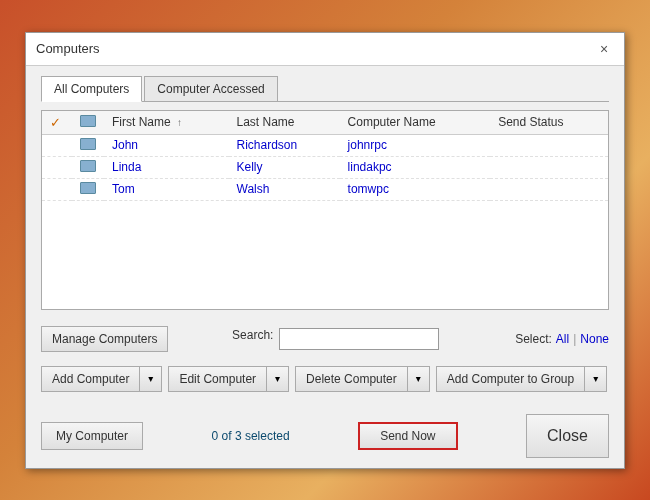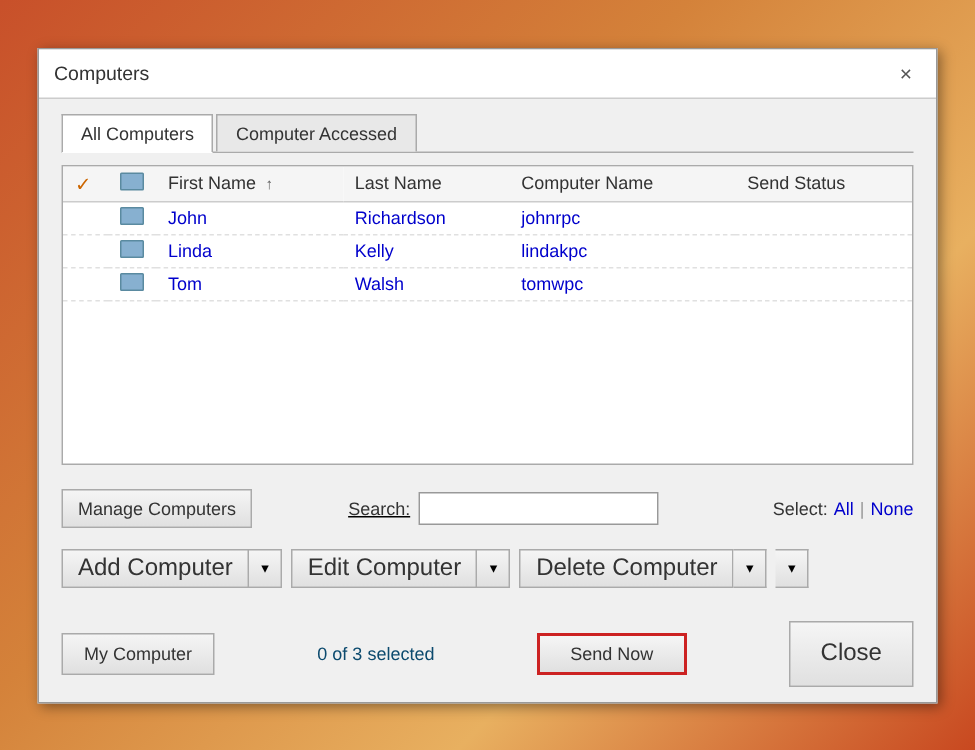--- a/index.html
+++ b/index.html
@@ -122,23 +122,21 @@
     .sort-arrow { font-size: 10px; color: #666; margin-left: 3px; }
     .controls-row {
       display: flex;
       align-items: center;
       justify-content: space-between;
       margin-top: 10px;
       padding: 6px 0;
     }
     .search-area {
       display: flex;
-      align-items: center;
       gap: 6px;
-      text-decoration: underline;
     }
     .search-label { color: #333; }
     .search-input {
       width: 160px;
       height: 22px;
       border: 1px solid #999;
       padding: 2px 4px;
       background: #fff;
     }
     .select-area {
@@ -160,21 +158,21 @@
       align-items: center;
       gap: 6px;
       margin-top: 8px;
     }
     .btn {
       height: 26px;
       padding: 0 10px;
       border: 1px solid #aaa;
       background: linear-gradient(to bottom, #f5f5f5, #e0e0e0);
       cursor: pointer;
-      font-size: 16px;
+      font-size: 12px;
       color: #333;
       display: flex;
       align-items: center;
       gap: 4px;
     }
     .btn-arrow {
       width: 22px;
       height: 26px;
       padding: 0;
       border: 1px solid #aaa;
@@ -331,20 +329,21 @@
       </div>
       <div class="btn-group">
         <button class="btn">Edit Computer</button>
         <button class="btn-arrow">▾</button>
       </div>
       <div class="btn-group">
         <button class="btn">Delete Computer</button>
         <button class="btn-arrow">▾</button>
       </div>
       <div class="btn-group">
+        <button class="btn">Add Computer to Group</button>
         <button class="btn-arrow">▾</button>
       </div>
     </div>
 
     <div class="bottom-row">
       <button class="my-computer-btn">My Computer</button>
       <span class="selected-info">0 of 3 selected</span>
       <button class="send-now-btn">Send Now</button>
       <button class="close-dialog-btn">Close</button>
     </div>

